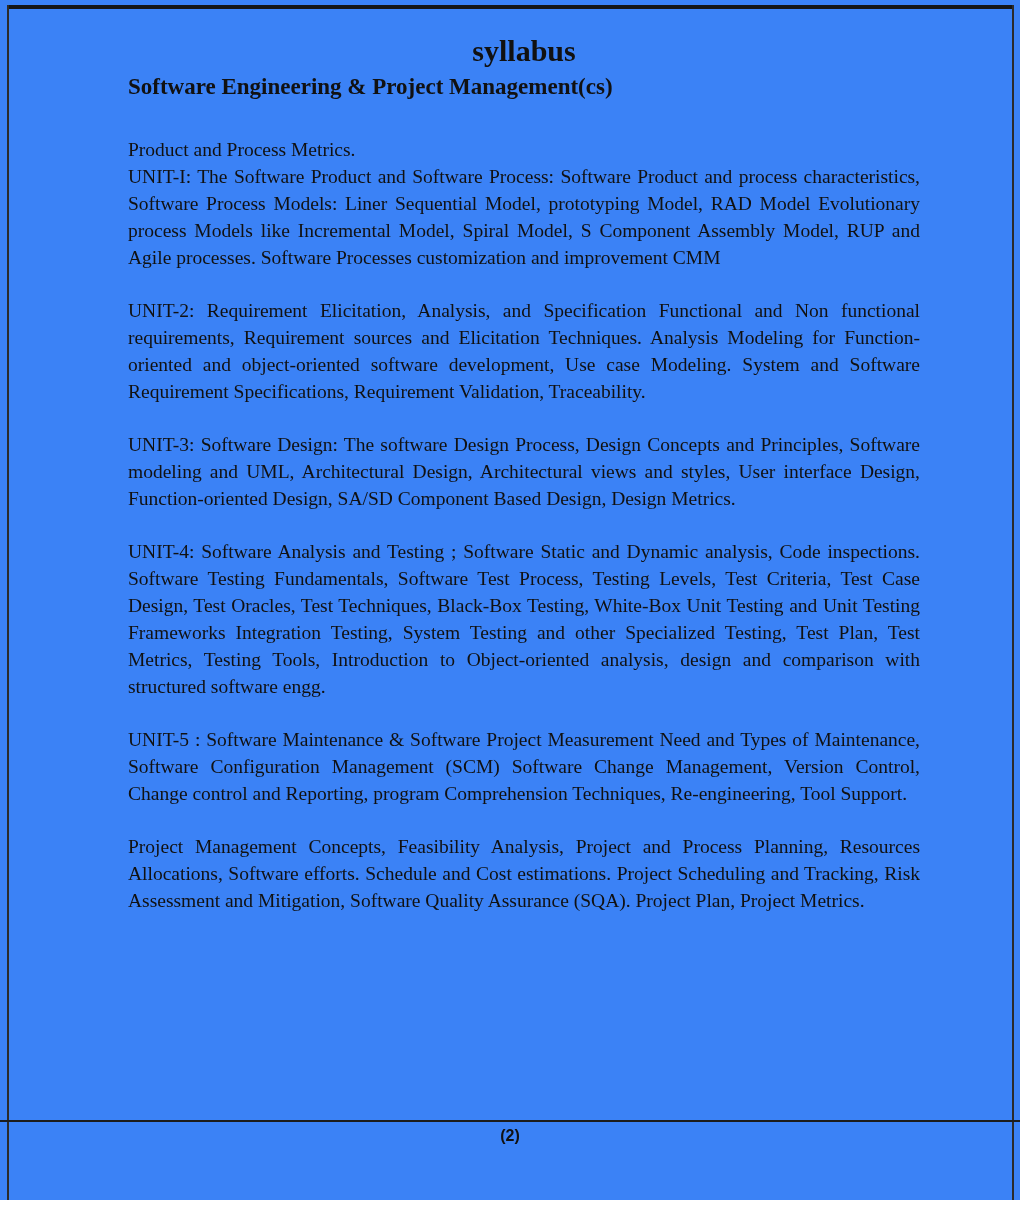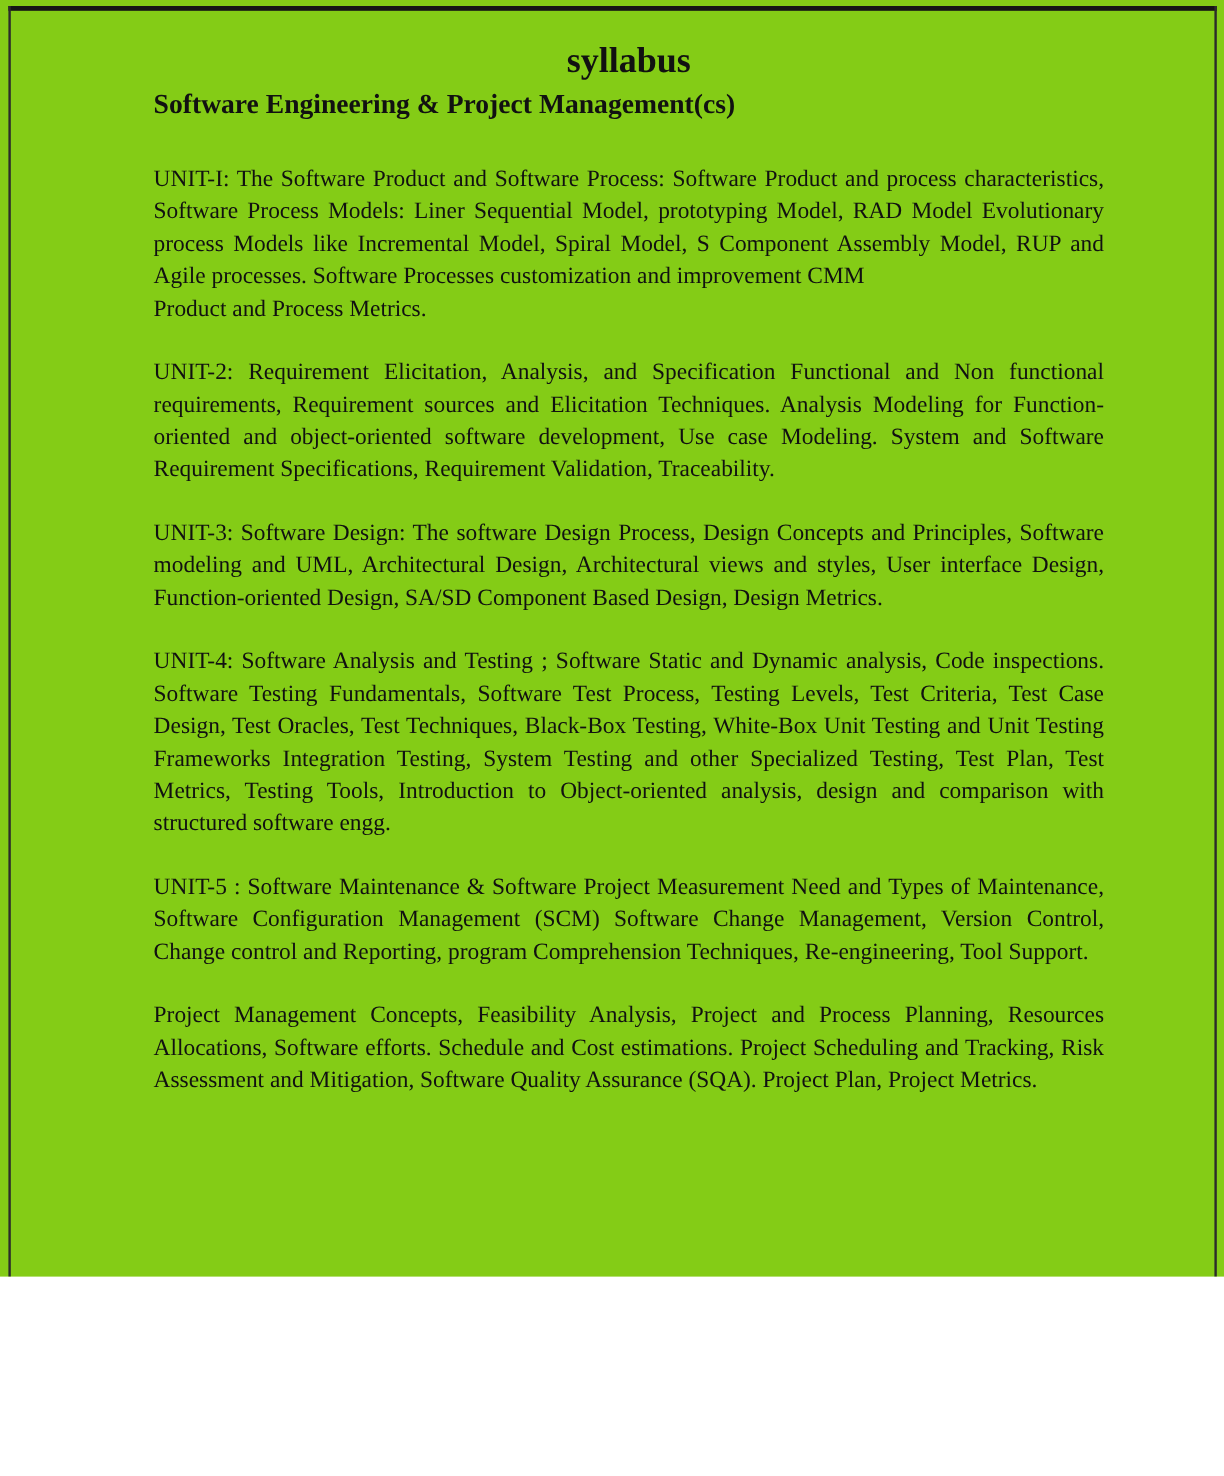--- a/index.html
+++ b/index.html
@@ -4,22 +4,22 @@
 <style>
   * { box-sizing: border-box; }
   html, body {
     margin: 0;
     padding: 0;
     background: #ffffff;
   }
   .sheet {
     position: relative;
     width: 1020px;
-    height: 1064px;
-    background: #84cc16;
+    height: 1200px;
+    background: #3b82f6;
     overflow: hidden;
     font-family: "Liberation Serif", "DejaVu Serif", serif;
     color: #111111;
     text-decoration: underline;
   }
   .border-top {
     position: absolute;
     top: 5px; left: 7px; right: 6px;
     height: 4px;
     background: #151515;
@@ -97,22 +97,22 @@
 
   <div class="content">
 
     <div class="title">syllabus</div>
 
     <div class="subtitle">Software Engineering &amp; Project Management(cs)</div>
 
     <div class="body-text">
 
       <p class="para">
+        <span class="block">Product and  Process Metrics.</span>
         <span class="block">UNIT-I: The Software Product and Software Process:  Software Product and process characteristics, Software Process Models: Liner Sequential Model, prototyping Model, RAD Model Evolutionary process Models like Incremental Model, Spiral Model, S Component Assembly Model, RUP and Agile processes. Software Processes customization and improvement CMM</span>
-        <span class="block">Product and  Process Metrics.</span>
       </p>
 
       <p class="para">UNIT-2: Requirement Elicitation, Analysis, and Specification Functional and Non functional requirements, Requirement sources and Elicitation Techniques. Analysis Modeling for Function-oriented and object-oriented software development, Use case Modeling. System and Software Requirement Specifications, Requirement Validation, Traceability.</p>
 
       <p class="para">UNIT-3: Software Design:  The software Design Process, Design Concepts  and Principles, Software modeling and UML, Architectural Design, Architectural views and styles, User interface Design, Function-oriented Design, SA/SD Component Based Design, Design Metrics.</p>
 
       <p class="para">UNIT-4: Software Analysis and Testing ; Software Static and Dynamic analysis, Code inspections. Software Testing Fundamentals, Software Test Process, Testing Levels, Test Criteria, Test Case Design, Test Oracles, Test Techniques, Black-Box Testing, White-Box Unit Testing and Unit Testing Frameworks Integration Testing, System Testing and other Specialized Testing, Test Plan, Test Metrics, Testing Tools, Introduction to Object-oriented analysis, design and comparison with structured software engg.</p>
 
       <p class="para">UNIT-5 : Software Maintenance &amp; Software Project Measurement Need and Types of  Maintenance, Software Configuration Management (SCM) Software Change Management, Version Control, Change control and Reporting, program Comprehension Techniques, Re-engineering, Tool Support.</p>
 

